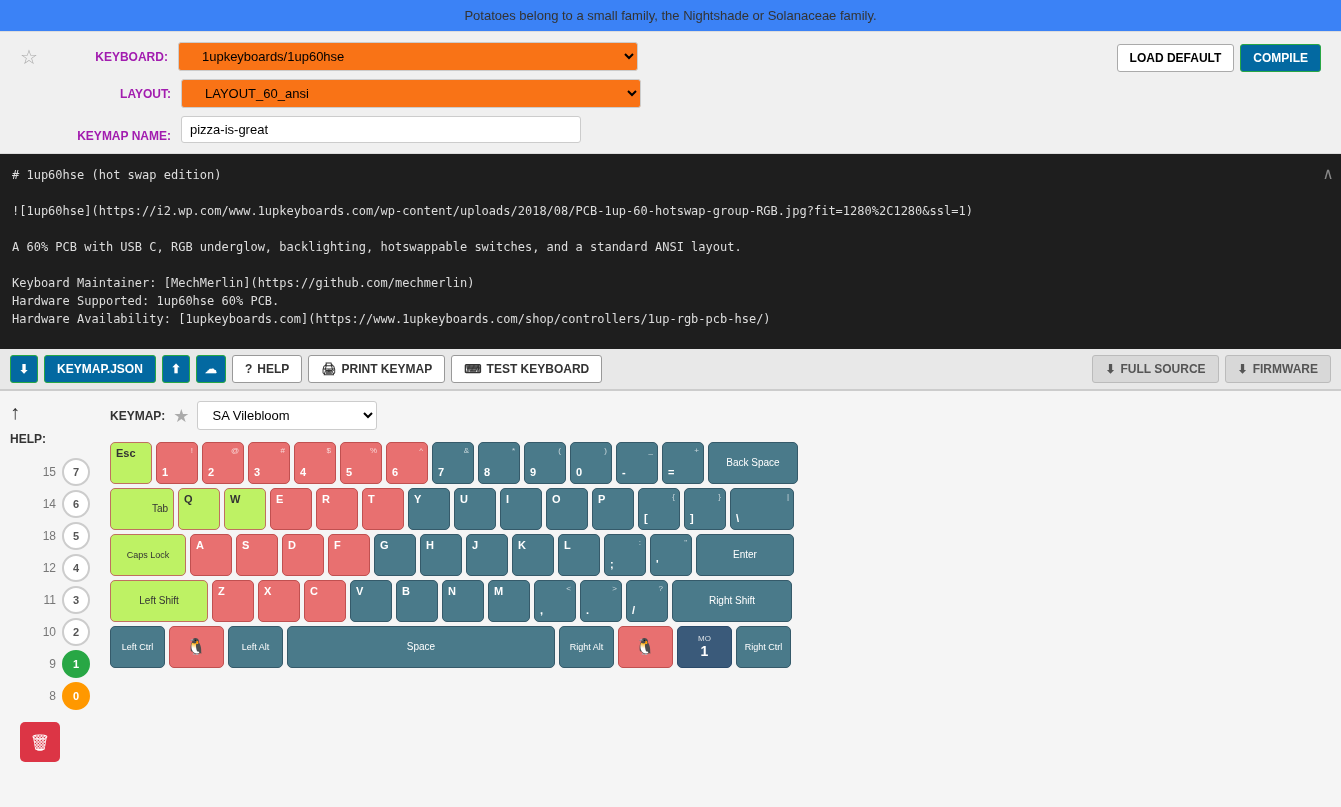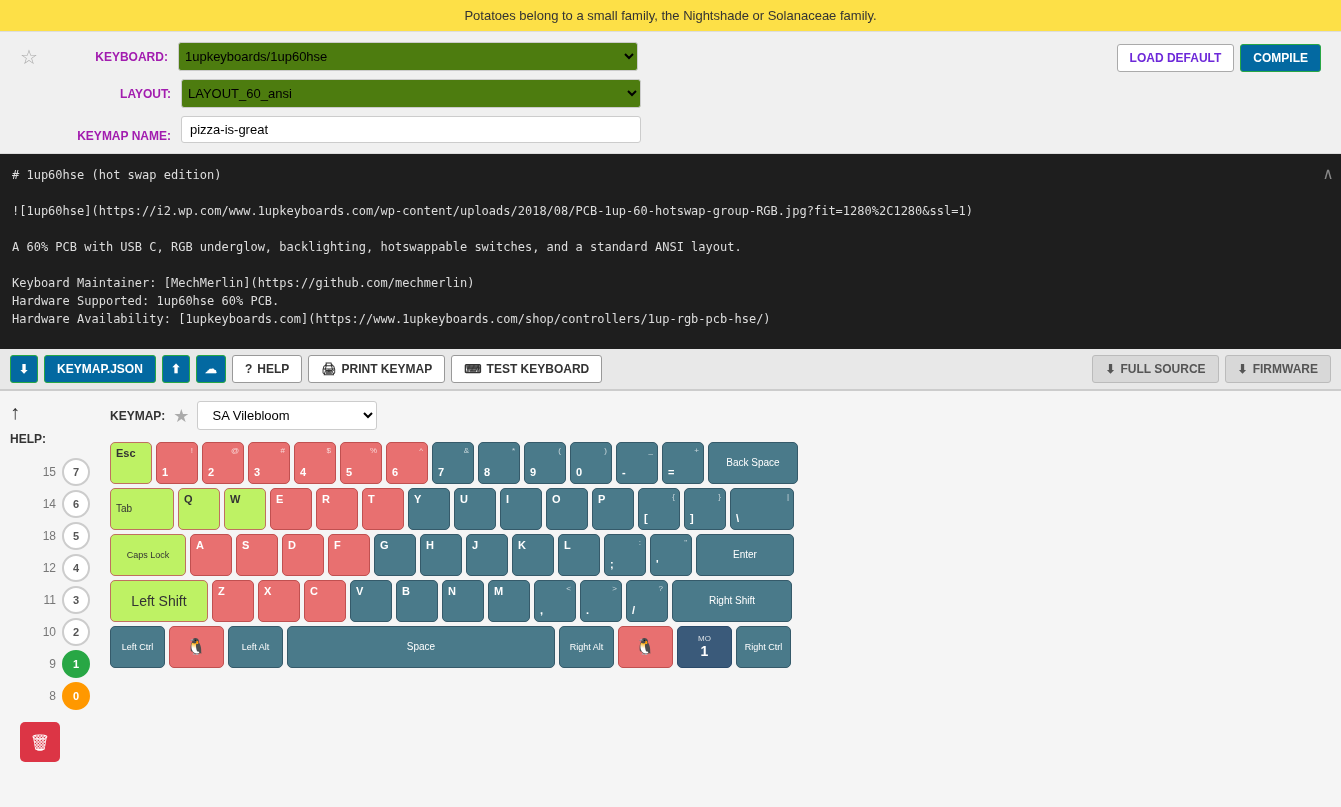--- a/index.html
+++ b/index.html
@@ -3,21 +3,21 @@
   <meta charset="utf-8">
   <style>
     * { box-sizing: border-box; margin: 0; padding: 0; }
     body { font-family: Arial, sans-serif; font-size: 13px; background: #f5f5f5; }
     
     .top-bar {
       text-align: center;
       padding: 8px;
       font-size: 13px;
       color: #333;
-      background: #fde047;
+      background: #3b82f6;
       border-bottom: 1px solid #ddd;
     }
     
     .config-area {
       background: #f0f0f0;
       padding: 10px 20px;
       display: flex;
       flex-direction: column;
       gap: 8px;
       border-bottom: 1px solid #ddd;
@@ -26,47 +26,47 @@
     .config-label {
       font-weight: bold;
       font-size: 12px;
       color: #a21caf;
       min-width: 120px;
       text-align: right;
     }
     
     .config-select {
       width: 460px;
-      padding: 5px 2px;
+      padding: 5px 19px;
       border: 1px solid #ccc;
       border-radius: 3px;
       font-size: 13px;
-      background: #4d7c0f;
+      background: #f97316;
     }
     
     .config-input {
-      width: 460px;
+      width: 400px;
       padding: 5px 8px;
       border: 1px solid #ccc;
       border-radius: 3px;
       font-size: 13px;
     }
     
     .top-buttons {
       position: absolute;
       top: 44px;
       right: 20px;
       display: flex;
       gap: 6px;
     }
     
     .btn-load-default {
       background: #fff;
       border: 2px solid #28a745;
-      color: #6d28d9;
+      color: #000000;
       font-weight: bold;
       padding: 8px 14px;
       cursor: pointer;
       font-size: 12px;
       text-align: right;
     }
     
     .btn-compile {
       background: #28a745;
       border: 2px solid #28a745;
@@ -516,21 +516,21 @@
         <div class="key key-teal">
           <span style="font-size:8px; position:absolute; top:3px; right:4px; color:rgba(255,255,255,0.7);">+</span>
           <span class="key-label-main" style="position:absolute; bottom:4px; left:5px;">=</span>
         </div>
         <div class="key key-teal" style="min-width:90px; justify-content:center; align-items:center;">
           <span style="font-size:10px;">Back Space</span>
         </div>
       </div>
 
       <div class="key-row">
-        <div class="key key-salmon" style="min-width:64px; justify-content:center; align-items:flex-start;">
+        <div class="key key-salmon" style="min-width:64px; justify-content:center; align-items:flex-end;">
           <span style="font-size:10px;">Tab</span>
         </div>
         <div class="key key-salmon">
           <span class="key-label-main">Q</span>
         </div>
         <div class="key key-salmon">
           <span class="key-label-main">W</span>
         </div>
         <div class="key key-pink">
           <span class="key-label-main">E</span>
@@ -609,21 +609,21 @@
           <span style="font-size:8px; position:absolute; top:3px; right:4px; color:rgba(255,255,255,0.7);">"</span>
           <span class="key-label-main" style="position:absolute; bottom:4px; left:5px;">'</span>
         </div>
         <div class="key key-teal" style="min-width:98px; justify-content:center; align-items:center;">
           <span style="font-size:10px;">Enter</span>
         </div>
       </div>
 
       <div class="key-row">
         <div class="key key-salmon" style="min-width:98px; justify-content:center; align-items:center;">
-          <span style="font-size:14px;">Left Shift</span>
+          <span style="font-size:10px;">Left Shift</span>
         </div>
         <div class="key key-pink">
           <span class="key-label-main">Z</span>
         </div>
         <div class="key key-pink">
           <span class="key-label-main">X</span>
         </div>
         <div class="key key-pink">
           <span class="key-label-main">C</span>
         </div>

